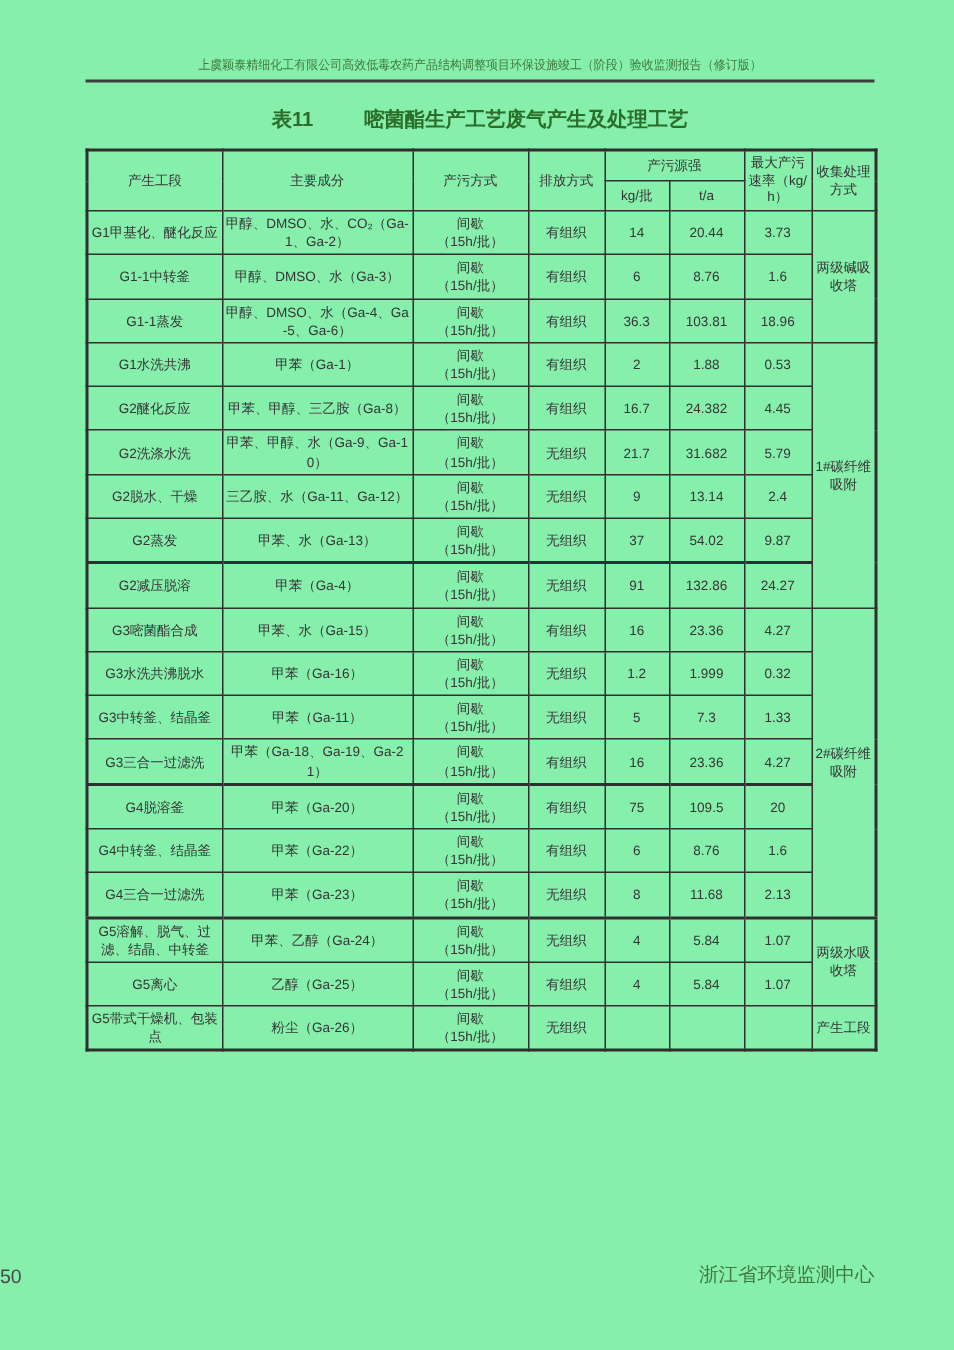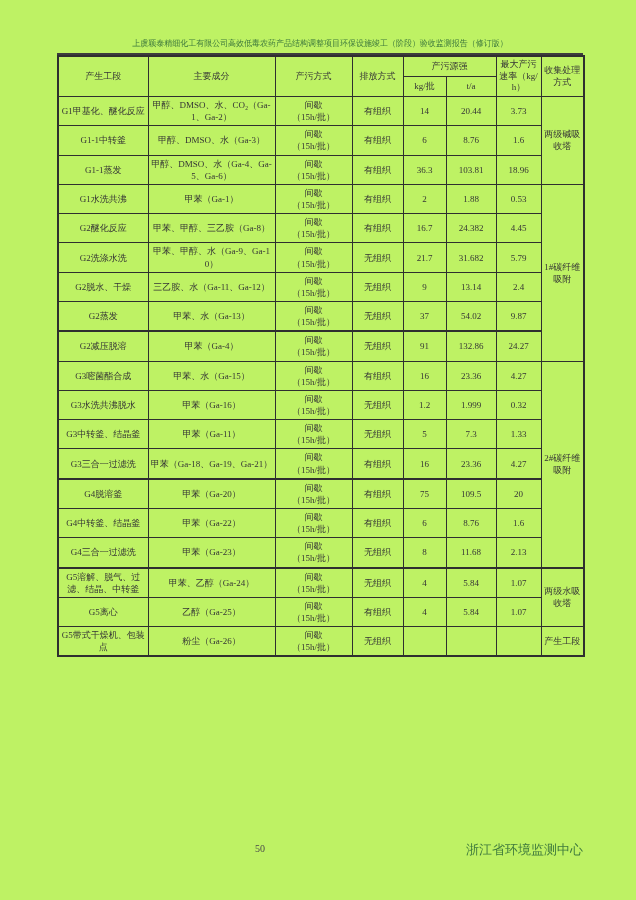--- a/index.html
+++ b/index.html
@@ -1,18 +1,18 @@
 <!DOCTYPE html>
 <html><head>
 <meta charset="utf-8">
 <style>
   html,body{margin:0;padding:0;background:#e8e8e8;}
   .page{
-    position:relative;width:636px;height:900px;background:#bef264;
-    font-family:Liberation Serif, serif;color:#383838;overflow:hidden;
+    position:relative;width:636px;height:900px;background:#86efac;
+    font-family:Liberation Sans, sans-serif;color:#383838;overflow:hidden;
     box-sizing:border-box;
   }
   .sheet{position:absolute;left:57px;top:38px;width:526px;filter:blur(0.25px);}
   .doc-header{
     text-align:center;font-size:8.5px;letter-spacing:0px;color:#3f7a3d;
     white-space:nowrap;transform:scale(0.94,1);transform-origin:center;
   }
   .header-rule{border-bottom:2px solid #3c3c3c;margin-top:3px;}
   .caption{
     text-align:center;margin:16px 0 10px 0;font-size:13.5px;font-weight:bold;color:#2a6e2a;
@@ -25,36 +25,39 @@
   table.gas td,table.gas th{
     border:1px solid #2f2f2f;font-size:9px;font-weight:normal;
     padding:2px 2px;text-align:center;vertical-align:middle;line-height:1.35;
     color:#353535;word-break:break-all;
   }
   table.gas th{line-height:1.3;}
   td.l{text-align:left;padding-left:3px;}
   td.mode{white-space:pre-line;}
   tr.tb td{border-top-width:2px;}
   .footer-page{
-    position:absolute;left:0;top:843px;width:520px;text-align:center;
-    font-size:10px;color:#4a4a4a;
+    position:absolute;left:0;top:843px;width:520px;text-align:left;
+    font-size:13px;color:#4a4a4a;
   }
   .footer-org{
     position:absolute;right:53px;top:841px;font-size:13px;color:#3f7a3d;
   }
 </style>
 </head>
 <body>
 
 <div class="page">
   <div class="sheet">
 
     <div class="doc-header">上虞颖泰精细化工有限公司高效低毒农药产品结构调整项目环保设施竣工（阶段）验收监测报告（修订版）</div>
     <div class="header-rule"></div>
 
+    <div class="caption">
+      <span class="cap-no">表11</span><span>嘧菌酯生产工艺废气产生及处理工艺</span>
+    </div>
 
     <table class="gas">
       <colgroup>
         <col style="width:90px">
           <col style="width:127px">
           <col style="width:77px">
           <col style="width:51px">
         <col style="width:43px">
           <col style="width:50px">
           <col style="width:45px">

